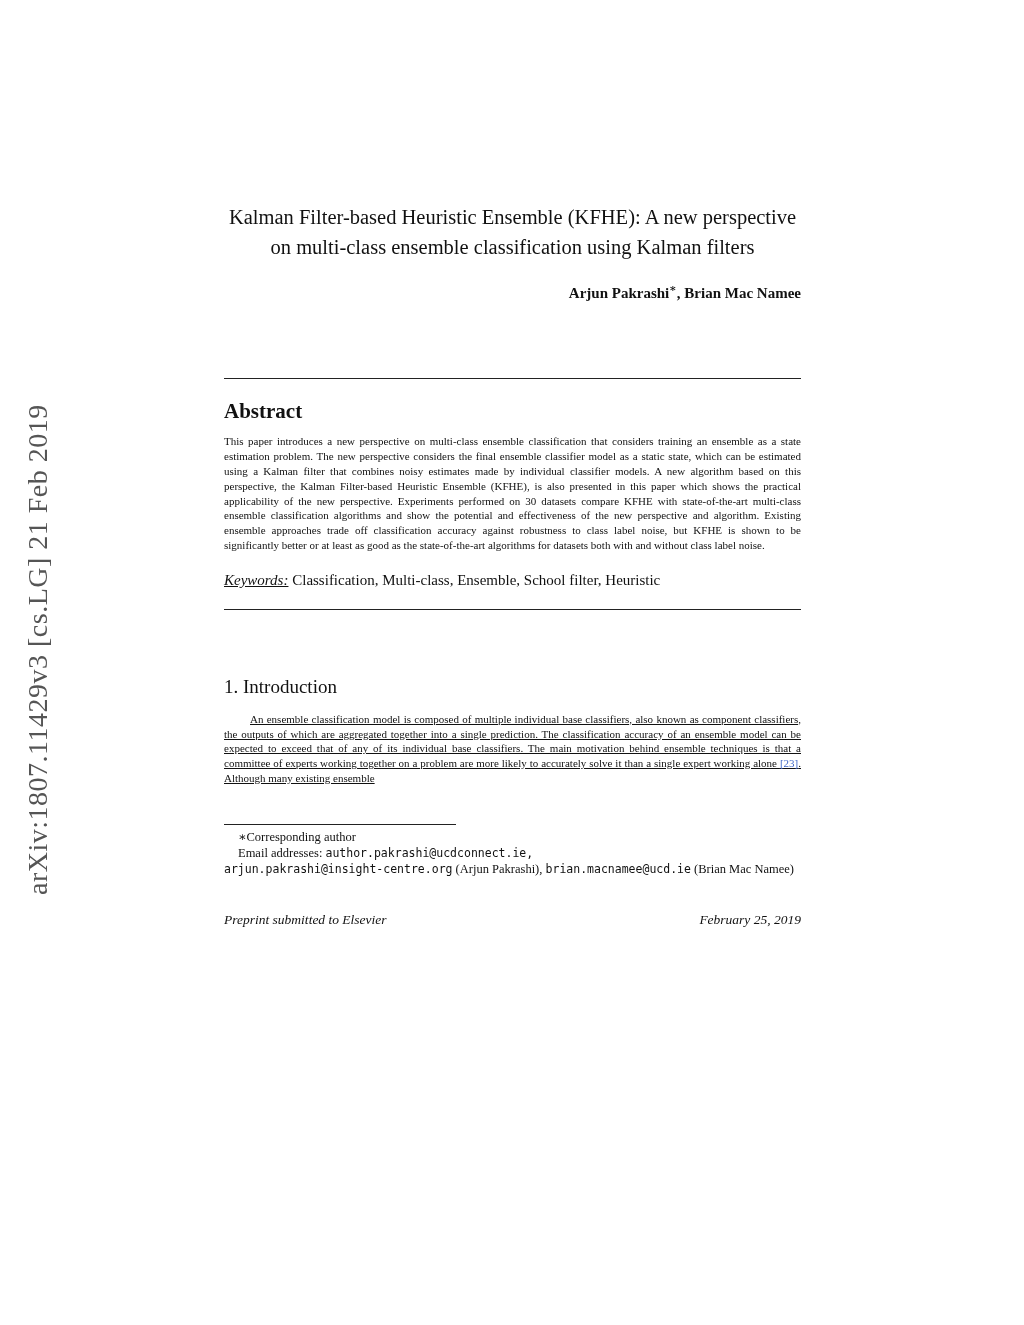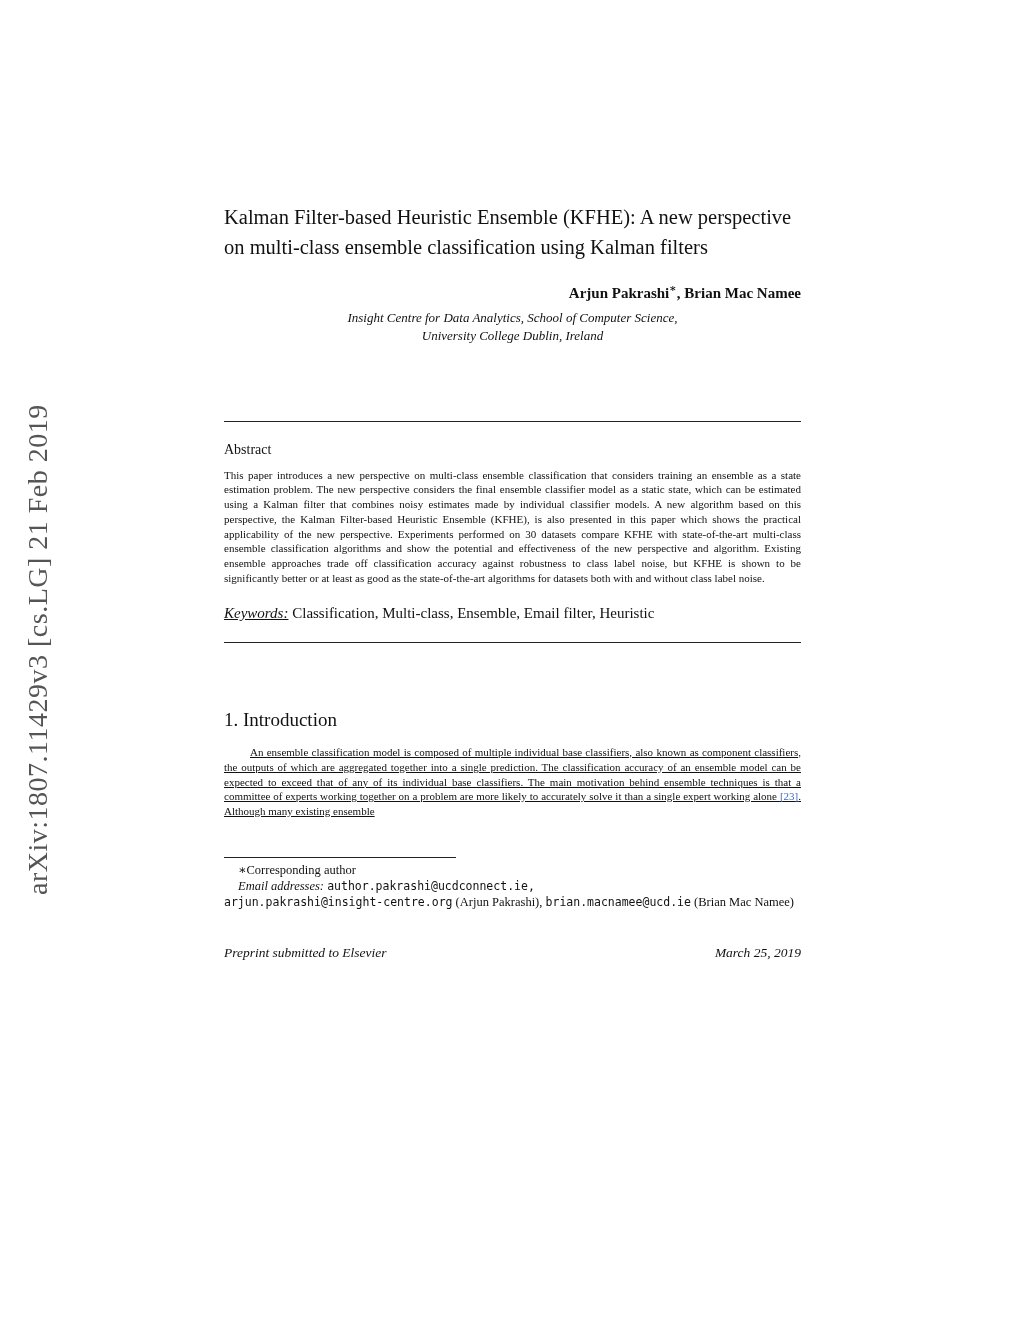--- a/index.html
+++ b/index.html
@@ -26,21 +26,21 @@
     text-align:center;
   }
   .content{
     position:absolute;
     left:224px;
     top:0;
     width:577px;
   }
   .title{
     margin-top:203px;
-    text-align:left;
+    text-align:center;
     font-size:20.5px;
     font-weight:normal;
     line-height:1.45;
   }
   .authors{
     margin-top:20px;
     text-align:right;
     font-size:15px;
     font-weight:bold;
   }
@@ -53,22 +53,22 @@
     line-height:1.35;
   }
   .rule{
     border:none;
     border-top:1.2px solid #222;
     margin:0;
   }
   .rule-top{margin-top:76px;}
   .abstract-heading{
     margin-top:20px;
-    font-size:14px;
-    font-weight:normal;
+    font-size:21px;
+    font-weight:bold;
   }
   p.body-text{
     margin:10px 0 0 0;
     font-size:11px;
     line-height:1.345;
     text-align:justify;
   }
   .keywords{
     margin-top:17px;
     font-size:15px;
@@ -122,45 +122,41 @@
 <div class="page">
 
   <div class="watermark" style="color: rgb(85, 85, 85);">arXiv:1807.11429v3  [cs.LG]  21 Feb 2019</div>
 
   <div class="content">
 
     <h1 class="title">Kalman Filter-based Heuristic Ensemble (KFHE): A new perspective on multi-class ensemble classification using Kalman filters</h1>
 
     <div class="authors"><span>Arjun Pakrashi</span><sup>∗</sup><span>, Brian Mac Namee</span></div>
 
-    <div class="affiliation">
-      <div>Insight Centre for Data Analytics, School of Computer Science,</div>
-      <div>University College Dublin, Ireland</div>
-    </div>
 
     <hr class="rule rule-top">
 
     <div class="abstract-heading">Abstract</div>
 
     <p class="body-text">This paper introduces a new perspective on multi-class ensemble classification that considers training an ensemble as a state estimation problem. The new perspective considers the final ensemble classifier model as a static state, which can be estimated using a Kalman filter that combines noisy estimates made by individual classifier models. A new algorithm based on this perspective, the Kalman Filter-based Heuristic Ensemble (KFHE), is also presented in this paper which shows the practical applicability of the new perspective. Experiments performed on 30 datasets compare KFHE with state-of-the-art multi-class ensemble classification algorithms and show the potential and effectiveness of the new perspective and algorithm. Existing ensemble approaches trade off classification accuracy against robustness to class label noise, but KFHE is shown to be significantly better or at least as good as the state-of-the-art algorithms for datasets both with and without class label noise.</p>
 
-    <p class="keywords"><span class="kw-label">Keywords:</span><span>  Classification, Multi-class, Ensemble, Email filter, Heuristic</span></p>
+    <p class="keywords"><span class="kw-label">Keywords:</span><span>  Classification, Multi-class, Ensemble, School filter, Heuristic</span></p>
 
     <hr class="rule rule-bottom">
 
     <div class="section-heading">1. Introduction</div>
 
     <p class="body-text intro"><span>An ensemble classification model is composed of multiple individual base classifiers, also known as component classifiers, the outputs of which are aggregated together into a single prediction. The classification accuracy of an ensemble model can be expected to exceed that of any of its individual base classifiers. The main motivation behind ensemble techniques is that a committee of experts working together on a problem are more likely to accurately solve it than a single expert working alone </span><a class="cite-link" style="color: rgb(65, 105, 200);">[23]</a><span>. Although many existing ensemble</span></p>
 
     <div class="footnote">
       <hr class="footnote-rule">
       <p class="fn-line fn-indent">∗Corresponding author</p>
-      <p class="fn-line fn-indent"><span style="font-style:italic;margin-top:36px;">Email addresses: </span><span class="mono">author.pakrashi@ucdconnect.ie,</span></p>
+      <p class="fn-line fn-indent"><span style="margin-top:36px;">Email addresses: </span><span class="mono">author.pakrashi@ucdconnect.ie,</span></p>
       <p class="fn-line"><span class="mono">arjun.pakrashi@insight-centre.org</span><span> (Arjun Pakrashi), </span><span class="mono">brian.macnamee@ucd.ie</span><span> (Brian Mac Namee)</span></p>
     </div>
 
     <div class="footer-row">
       <span>Preprint submitted to Elsevier</span>
-      <span>March 25, 2019</span>
+      <span>February 25, 2019</span>
     </div>
 
   </div>
 </div>
 
 </body></html>

